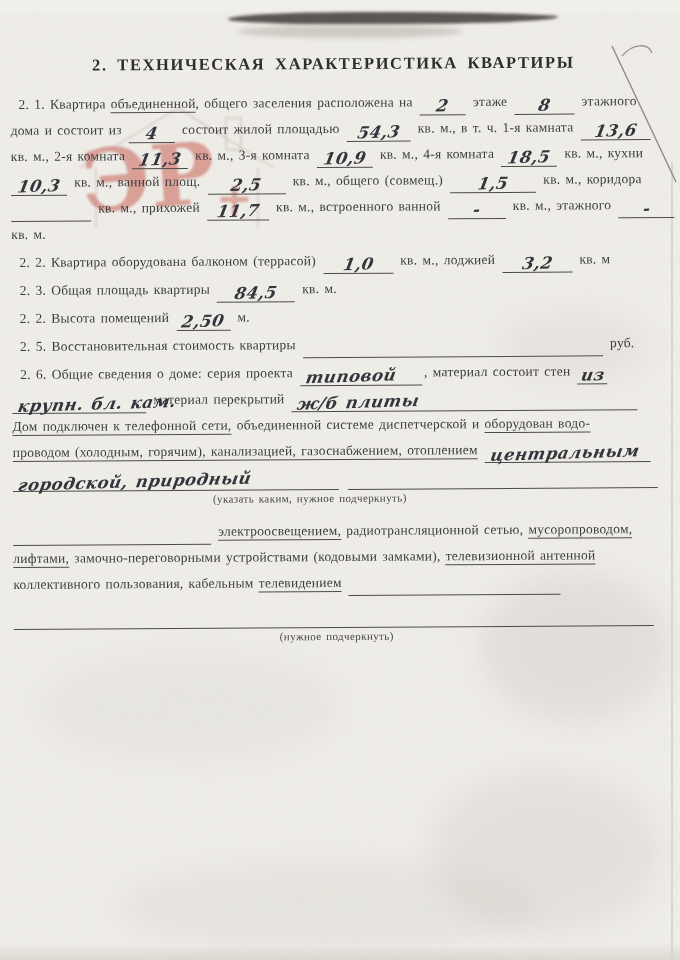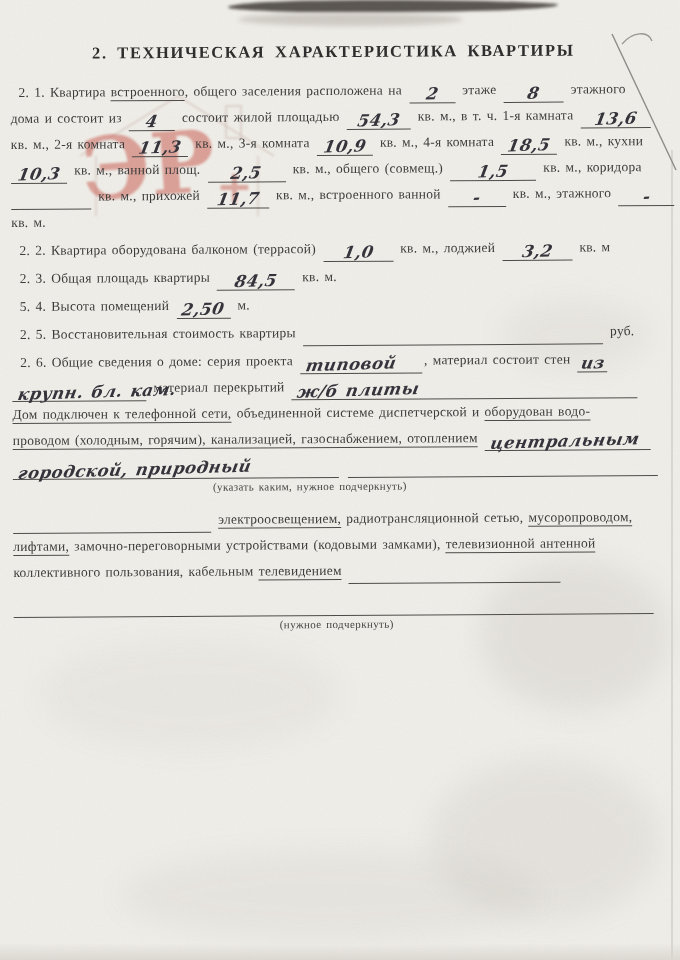--- a/index.html
+++ b/index.html
@@ -2,21 +2,21 @@
 <html><head>
 <meta charset="utf-8">
 <style>
   html,body{margin:0;padding:0;}
   body{
     width:680px;height:960px;position:relative;overflow:hidden;
     background:#f1efea;
     font-family:"Liberation Serif", serif;
     color:#3a3a3a;
   }
-  .page{position:absolute;inset:0;}
+  .page{position:absolute;inset:0;margin-top:12px;}
   .content{
     position:absolute;left:12px;right:22px;top:38px;
     transform:rotate(-0.35deg);
     font-size:13.5px;letter-spacing:.25px;word-spacing:1.5px;
   }
   .doc-title{
     text-align:center;font-weight:bold;font-size:16.5px;letter-spacing:1.6px;
     color:#2d2c2c;margin:4px 0 16px 0;word-spacing:4px;
   }
   .line{white-space:nowrap;line-height:26px;height:26px;}
@@ -101,21 +101,21 @@
     </g>
   </svg>
 
   <div class="content">
 
     <div class="doc-title">2. ТЕХНИЧЕСКАЯ ХАРАКТЕРИСТИКА КВАРТИРЫ</div>
 
     <div>
       <div class="line indent">
         <span>2. 1. Квартира</span>
-        <span class="ul">встроенного</span><span>, общего заселения расположена на</span>
+        <span class="ul">объединенной</span><span>, общего заселения расположена на</span>
         <span class="blank" style="width:46px"><span class="hw">2</span></span>
         <span>этаже</span>
         <span class="blank" style="width:60px"><span class="hw">8</span></span>
         <span>этажного</span>
       </div>
       <div class="line">
         <span>дома и состоит из</span>
         <span class="blank" style="width:46px"><span class="hw">4</span></span>
         <span>состоит жилой площадью</span>
         <span class="blank" style="width:64px"><span class="hw">54,3</span></span>
@@ -161,21 +161,21 @@
       <span>кв. м</span>
     </div>
 
     <div class="line indent item">
       <span>2. 3. Общая площадь квартиры</span>
       <span class="blank" style="width:78px"><span class="hw">84,5</span></span>
       <span>кв. м.</span>
     </div>
 
     <div class="line indent item">
-      <span>5. 4. Высота помещений</span>
+      <span>2. 2. Высота помещений</span>
       <span class="blank" style="width:54px"><span class="hw">2,50</span></span>
       <span>м.</span>
     </div>
 
     <div class="line indent item">
       <span>2. 5. Восстановительная стоимость квартиры</span>
       <span class="blank" style="width:300px"><span class="hw"></span></span>
       <span>руб.</span>
     </div>
 

